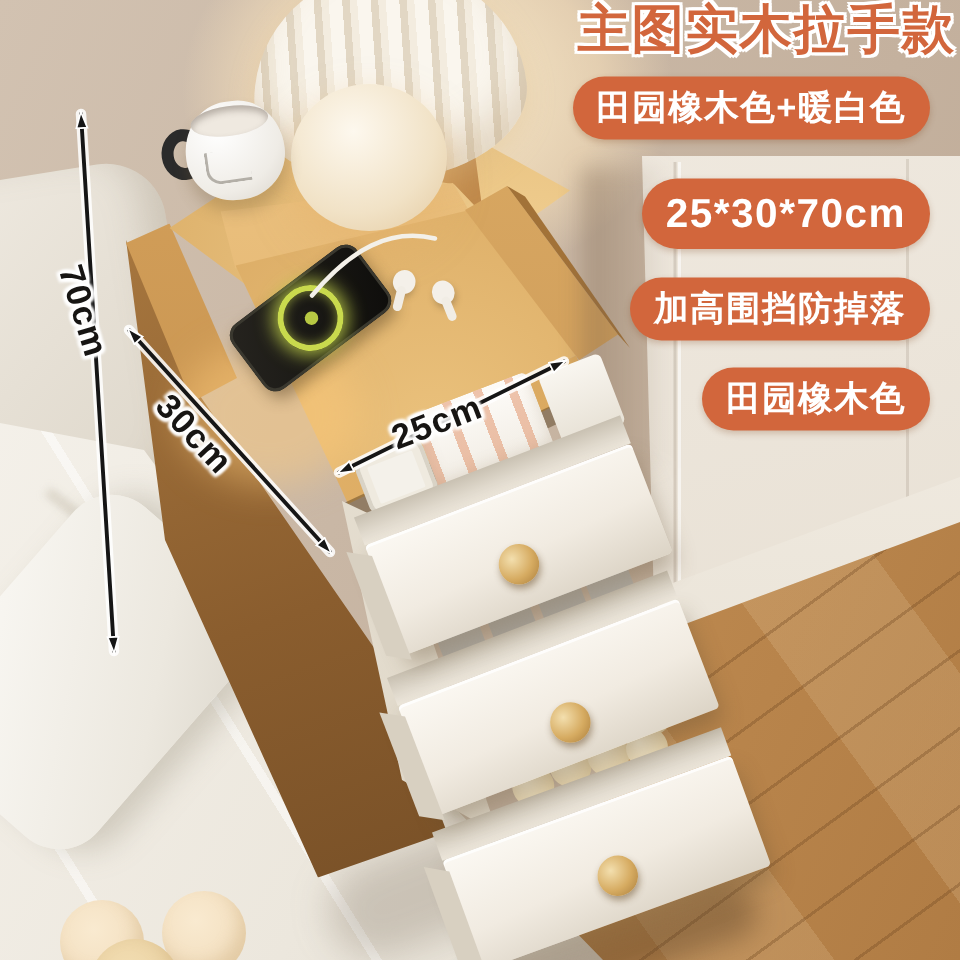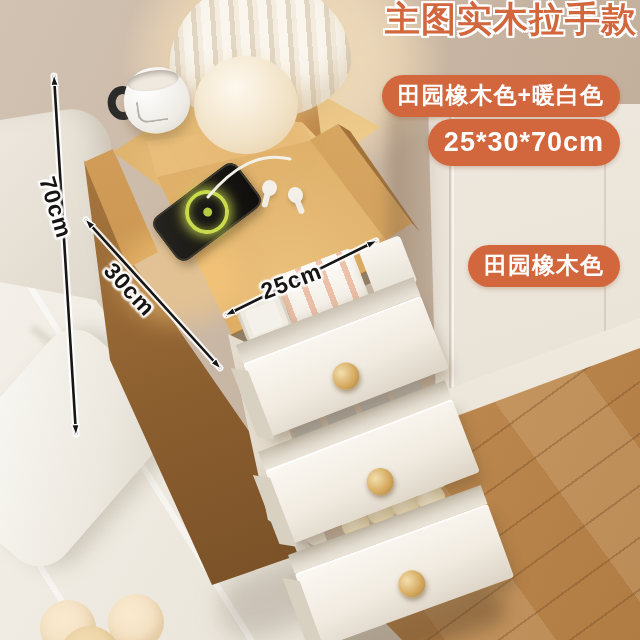--- a/index.html
+++ b/index.html
@@ -164,21 +164,21 @@
   #dim-width{left:260px;top:268px;transform:rotate(-21deg);}
 
   
   .title{right:3px;top:-4px;font-size:35px;font-weight:900;letter-spacing:1px;
     color:var(--accent-orange,#d2663c);white-space:nowrap;
     text-shadow:-2px 0 0 #fff,2px 0 0 #fff,0 -2px 0 #fff,0 2px 0 #fff,
       -2px -2px 0 #fff,2px 2px 0 #fff,-2px 2px 0 #fff,2px -2px 0 #fff;}
   .badge{right:20px;background:var(--accent-orange,#d2663c);color:#fff;font-weight:700;
     font-size:23px;line-height:1.3;padding:6px 16px;border-radius:26px;letter-spacing:1px;
     white-space:nowrap;box-shadow:0 2px 4px rgba(120,60,20,.25);}
-  #badge-0{top:75px;} #badge-1{top:119px;font-size:27px;text-align:center;} #badge-2{top:185px;} #badge-3{top:245px;}
+  #badge-0{top:51px;} #badge-1{top:119px;font-size:27px;text-align:center;} #badge-2{top:185px;} #badge-3{top:245px;}
 </style>
 </head>
 <body>
 
 <div id="canvas">
 
   <div class="wall-beige"></div>
   <div class="wall-corner-dark"></div>
   <div class="wall-corner-light"></div>
   <div class="lamp-glow"></div>
@@ -287,15 +287,16 @@
     </g>
   </svg>
 
   <div class="dim" id="dim-height">70cm</div>
   <div class="dim" id="dim-depth">30cm</div>
   <div class="dim" id="dim-width">25cm</div>
 
   <div class="title">主图实木拉手款</div>
   <div class="badge" id="badge-0">田园橡木色+暖白色</div>
   <div class="badge" id="badge-1">25*30*70cm</div>
+  <div class="badge" id="badge-2">加高围挡防掉落</div>
   <div class="badge" id="badge-3">田园橡木色</div>
 
 </div>
 
 </body></html>

